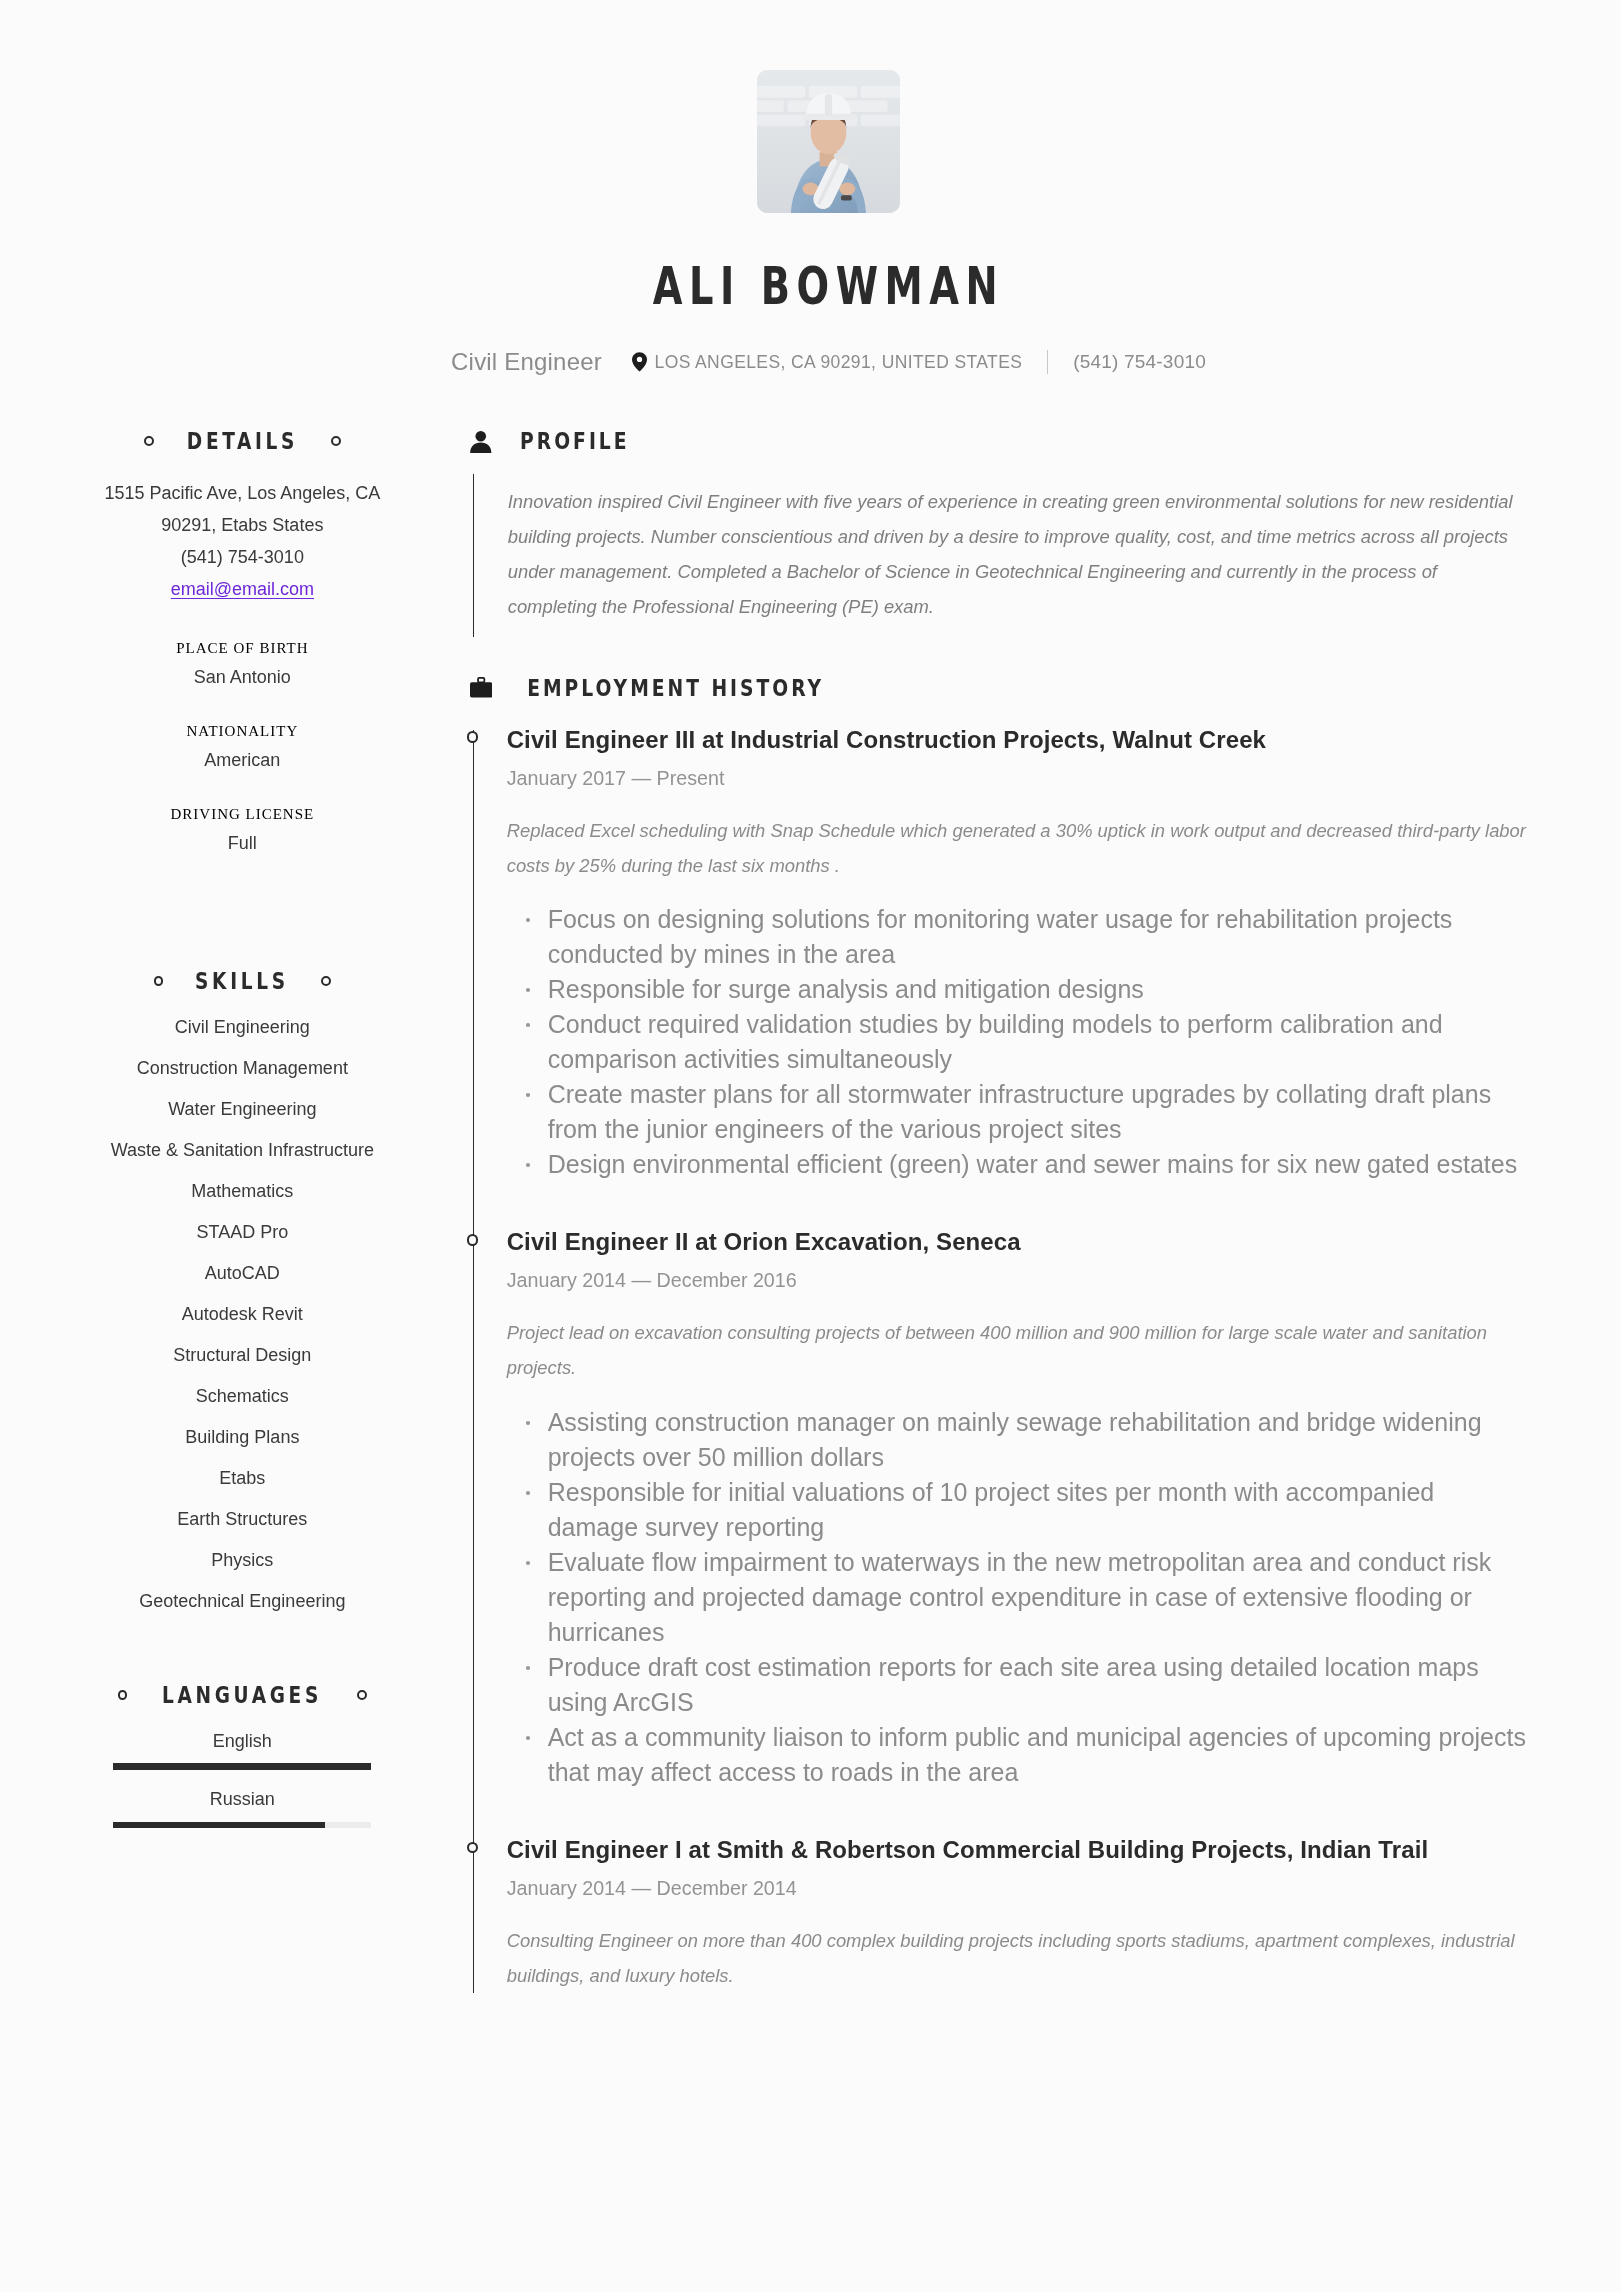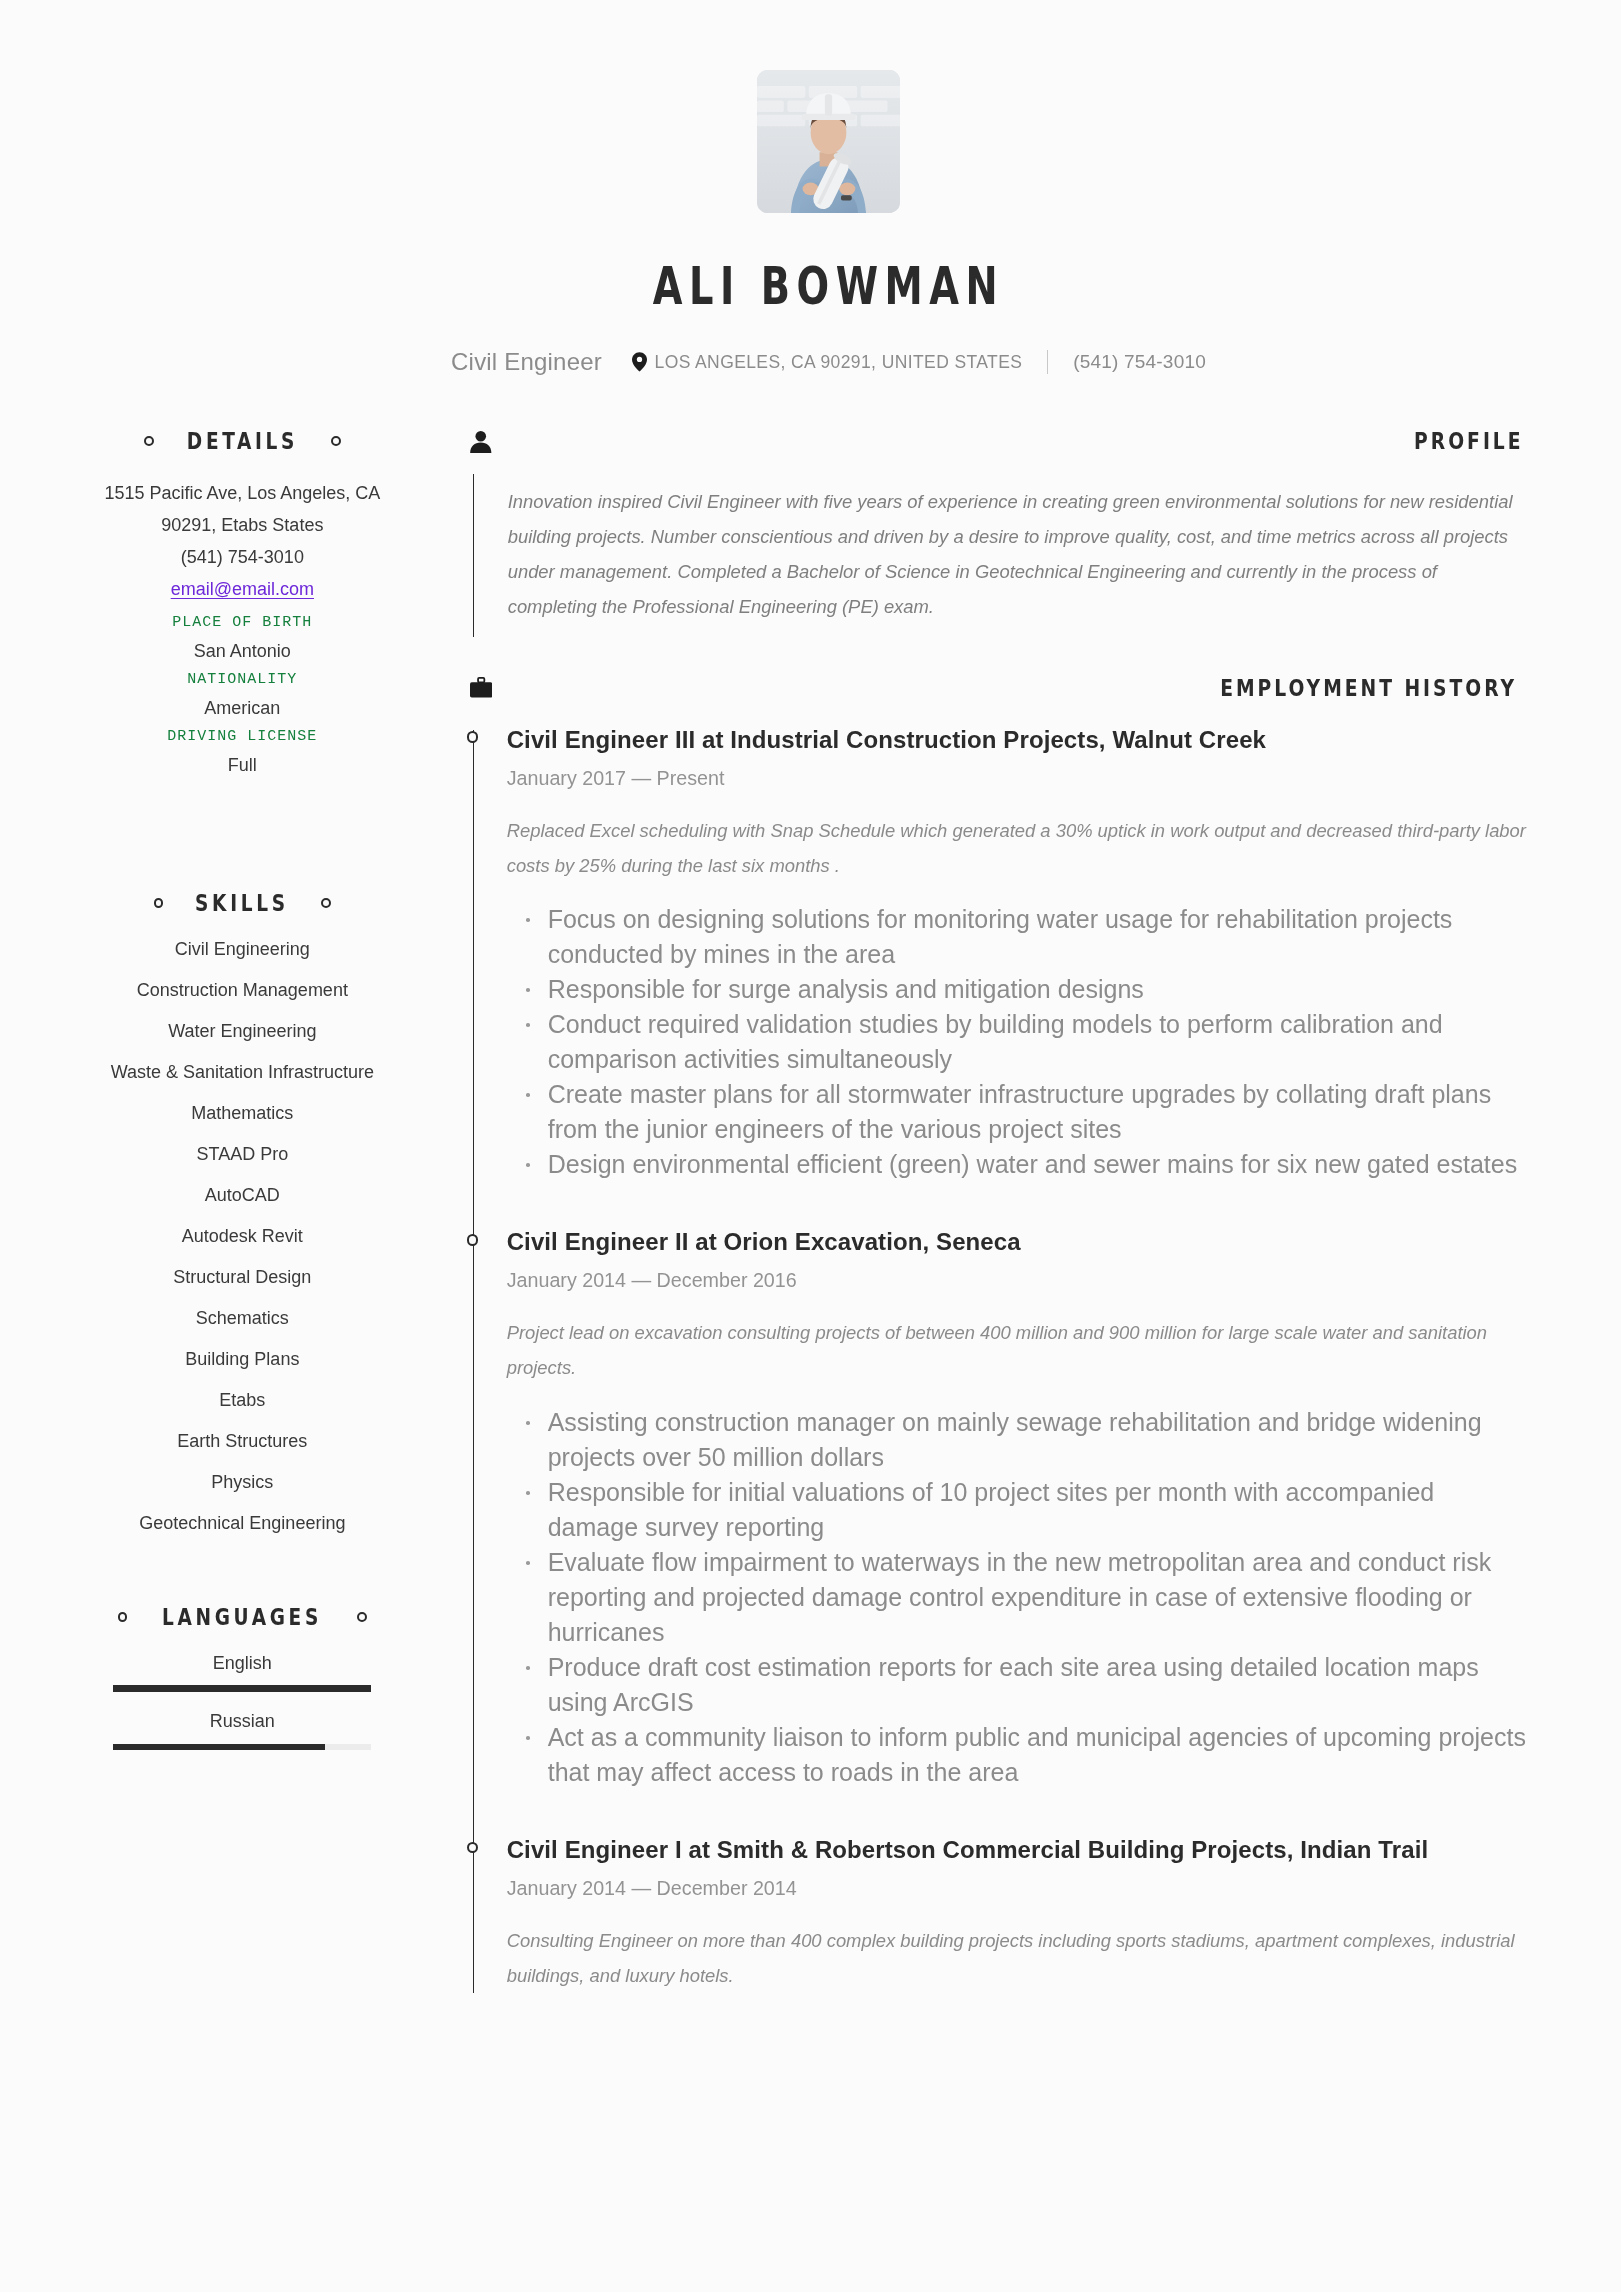--- a/index.html
+++ b/index.html
@@ -117,25 +117,25 @@
     line-height: 32px;
     font-family: "Liberation Sans Narrow", "Liberation Sans", sans-serif;
   }
   .side-line a, .side-link {
     color: #6d28d9;
     text-decoration: underline;
     text-underline-offset: 2.7px;
   }
 
   .field-label {
-    margin-top: 9px;
+    margin-top: 35px;
     font-size: 15px;
     letter-spacing: 1px;
-    color: #15803d;
-    font-family: Liberation Mono, monospace;
+    color: #000000;
+    font-family: Liberation Serif, serif;
   }
   .field-value {
     margin-top: 9.9px;
     font-size: 18px;
     color: #3a3a3a;
     font-family: "Liberation Sans Narrow", "Liberation Sans", sans-serif;
   }
 
   .side-gap-lg { height: 64px; }
   .side-gap-md { height: 50px; }
@@ -167,21 +167,20 @@
     height: 100%;
     background: #2b2b2b;
   }
 
   
   .main-head {
     display: flex;
     align-items: center;
     gap: 20.6px;
     margin-bottom: 19.7px;
-    justify-content: space-between;
   }
   .main-head .icon { display:flex; align-items:center; width: 25px; }
   .main-head .txt {
     font-family: "DejaVu Sans Condensed", "Liberation Sans Narrow", "Liberation Sans", sans-serif;
     font-size: 22.4px;
     font-weight: 700;
     letter-spacing: 3.2px;
     color: #2b2b2b;
     transform: scaleX(0.93);
   }

